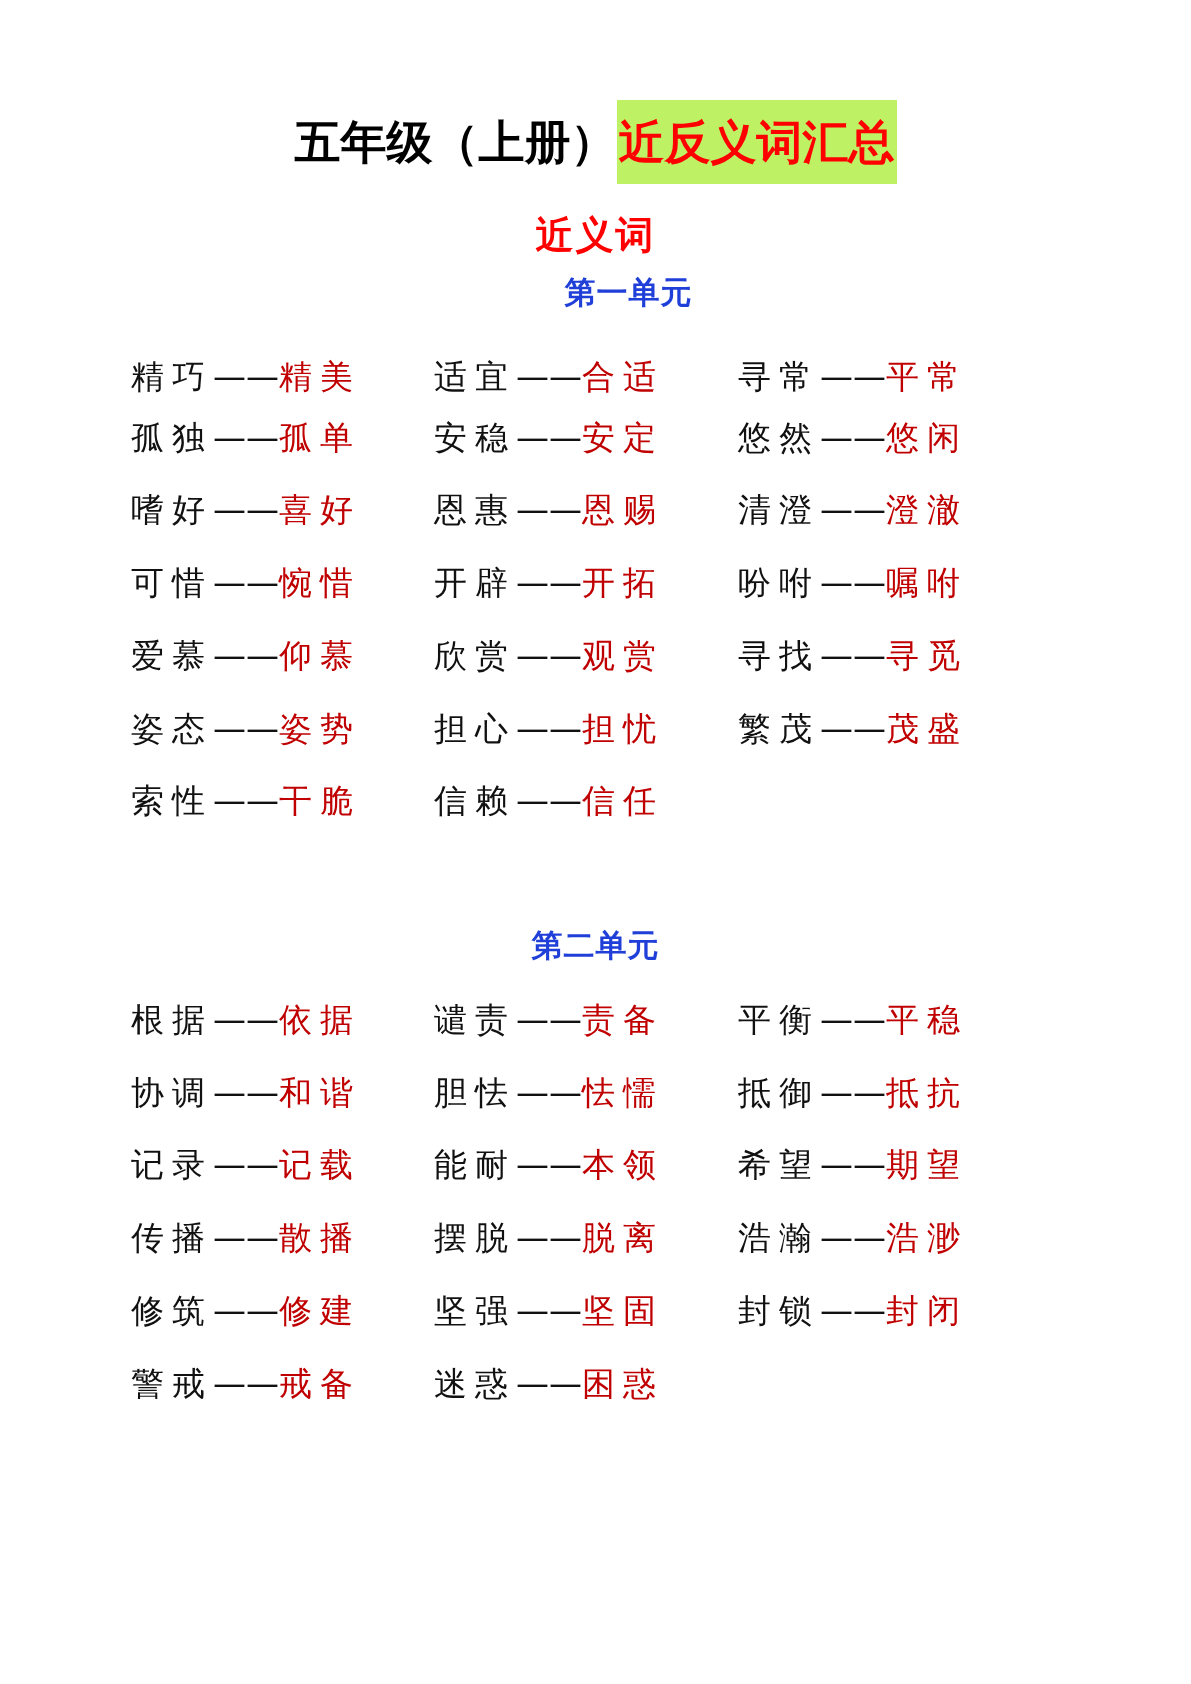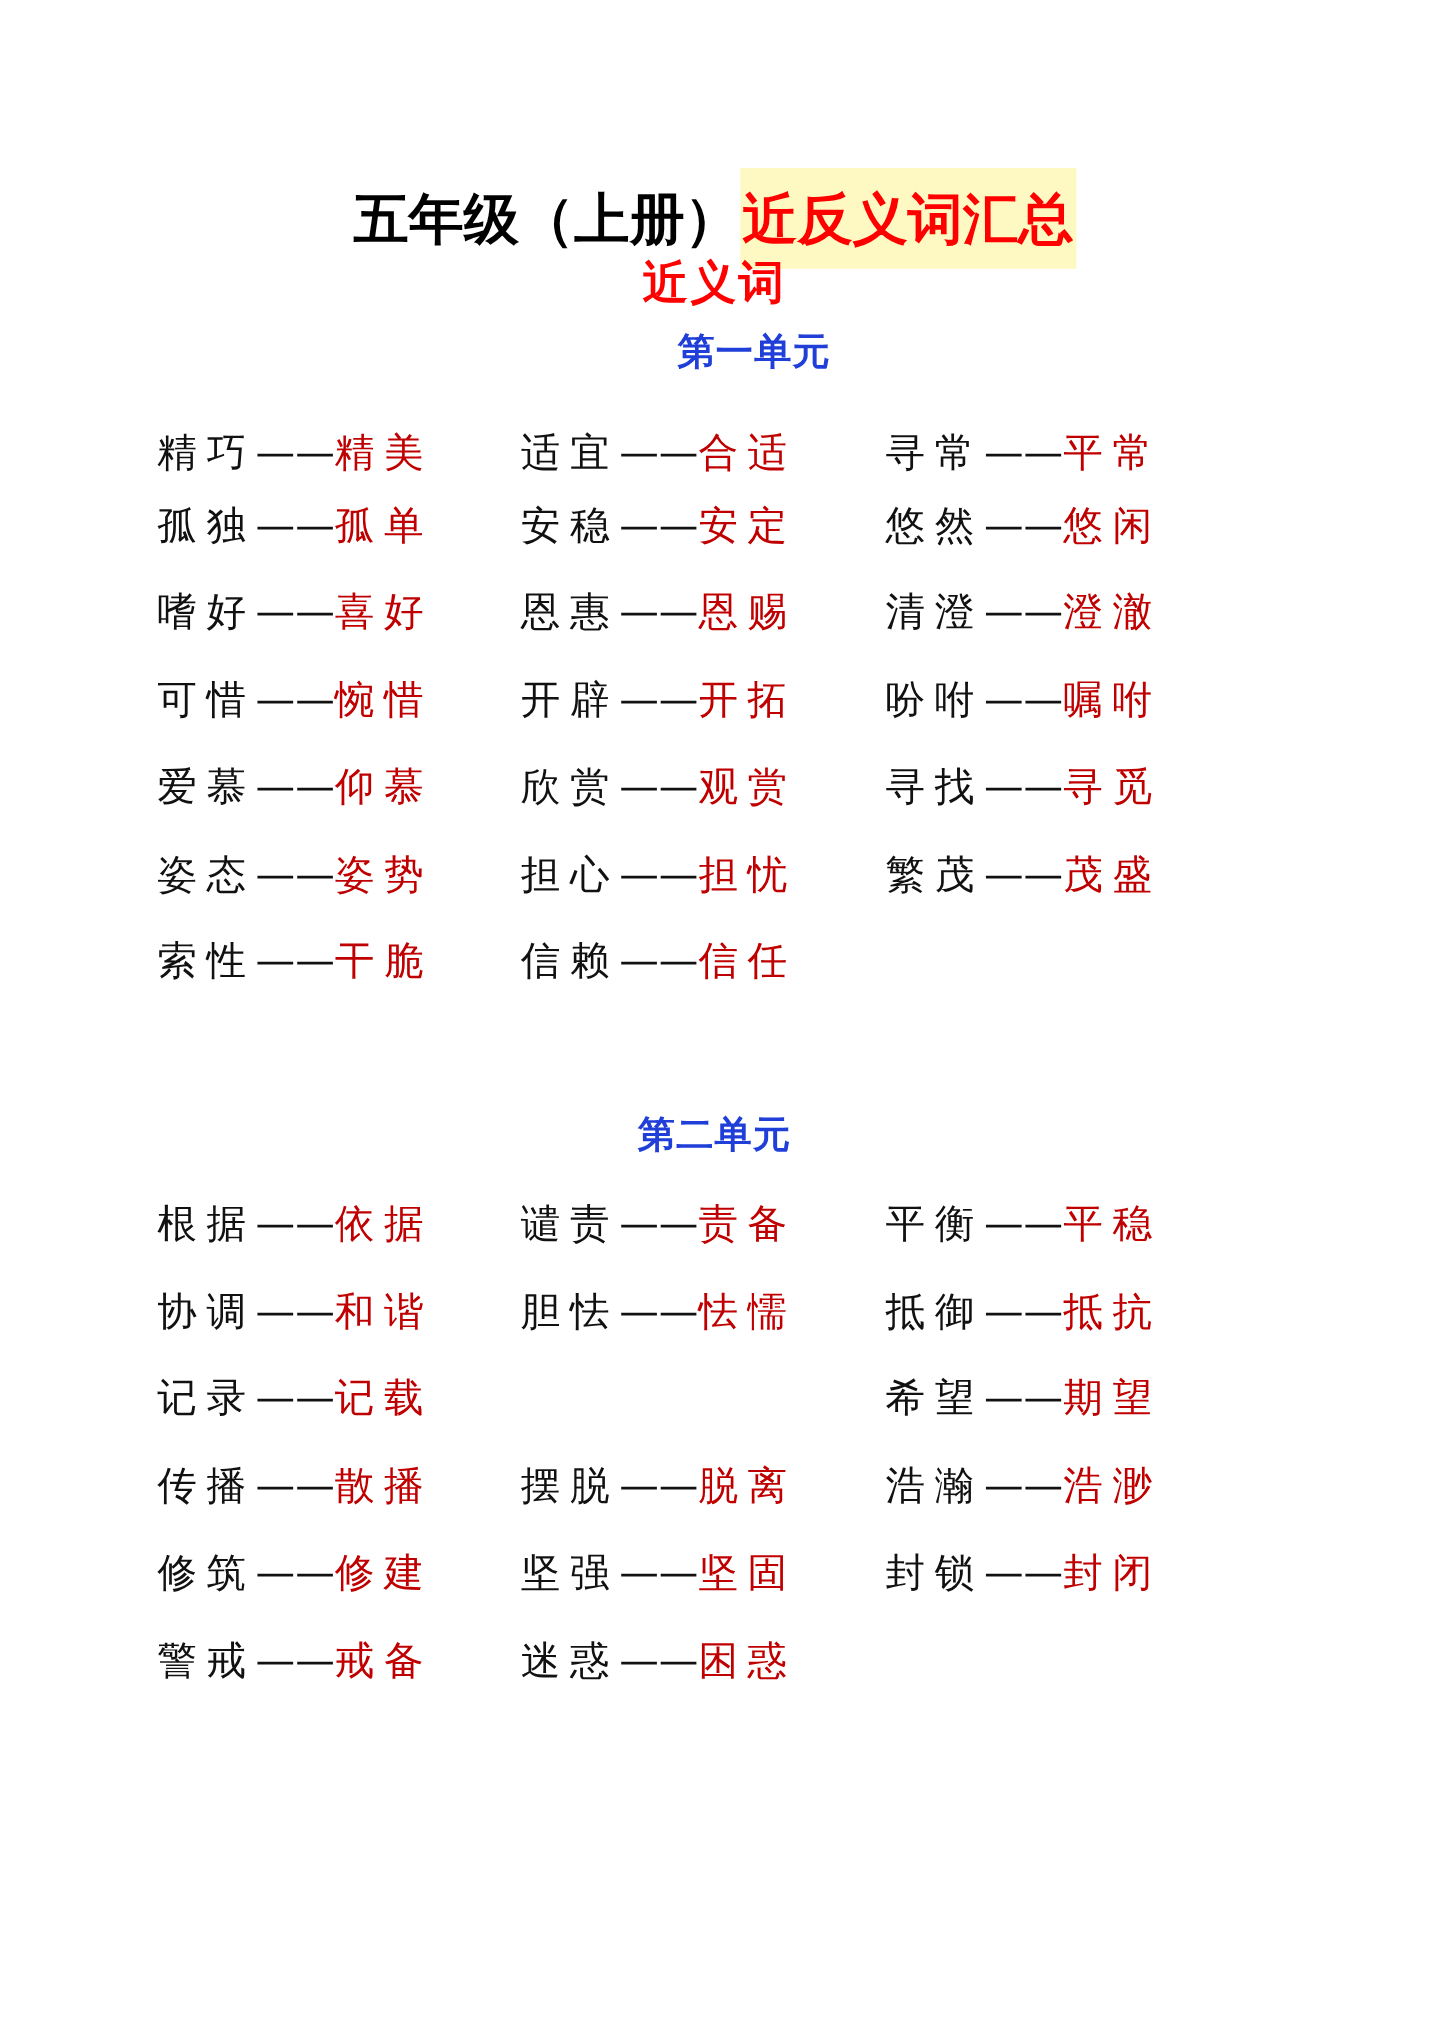--- a/index.html
+++ b/index.html
@@ -1,20 +1,20 @@
 <!DOCTYPE html>
 <html><head>
 <meta charset="utf-8">
 <style>
   html, body { margin: 0; padding: 0; background: #ffffff; }
   body { width: 1191px; height: 1684px; position: relative; overflow: hidden;
          font-family: "DejaVu Sans", "Liberation Sans", sans-serif; }
   .title { position: absolute; top: 100px; left: 0; width: 1191px; text-align: center;
            font-size: 46px; font-weight: bold; color: #000; line-height: 84px; white-space: nowrap; }
-  .title .hl { background: #fef9c3; color: #ff0000; padding: 0 2px; display: inline-block; margin-top: 40px; }
+  .title .hl { background: #bef264; color: #ff0000; padding: 0 2px; display: inline-block; }
   .section-title { position: absolute; top: 210px; left: 0; width: 1191px; text-align: center;
                    font-size: 38px; font-weight: bold; color: #ff0000; letter-spacing: 2px; }
   .unit-title { position: absolute; left: 0; width: 1191px; text-align: center;
                 font-size: 31px; font-weight: bold; color: #1f3fd8; letter-spacing: 1px; }
   .grid { position: absolute; left: 0; width: 1191px; }
   .row { position: absolute; left: 0; height: 50px; width: 1191px; }
   .pair { position: absolute; top: 0; font-size: 33px; line-height: 50px; white-space: nowrap;
           letter-spacing: 8px; color: #111; }
   .pair .dash { letter-spacing: 0; }
   .pair .syn { color: #c00000; }
@@ -73,20 +73,21 @@
       <div class="pair" style="left: 434px;"><span>谴责</span><span class="dash">——</span><span class="syn">责备</span></div>
       <div class="pair" style="left: 738px;"><span>平衡</span><span class="dash">——</span><span class="syn">平稳</span></div>
     </div>
     <div class="row" style="top: 73px;">
       <div class="pair" style="left: 434px;"><span>胆怯</span><span class="dash">——</span><span class="syn">怯懦</span></div>
       <div class="pair" style="left: 131px;"><span>协调</span><span class="dash">——</span><span class="syn">和谐</span></div>
       <div class="pair" style="left: 738px;"><span>抵御</span><span class="dash">——</span><span class="syn">抵抗</span></div>
     </div>
     <div class="row" style="top: 145px;">
       <div class="pair" style="left: 131px;"><span>记录</span><span class="dash">——</span><span class="syn">记载</span></div>
+      <div class="pair" style="left: 434px;"><span>能耐</span><span class="dash">——</span><span class="syn">本领</span></div>
       <div class="pair" style="left: 738px;"><span>希望</span><span class="dash">——</span><span class="syn">期望</span></div>
     </div>
     <div class="row" style="top: 218px;">
       <div class="pair" style="left: 131px;"><span>传播</span><span class="dash">——</span><span class="syn">散播</span></div>
       <div class="pair" style="left: 434px;"><span>摆脱</span><span class="dash">——</span><span class="syn">脱离</span></div>
       <div class="pair" style="left: 738px;"><span>浩瀚</span><span class="dash">——</span><span class="syn">浩渺</span></div>
     </div>
     <div class="row" style="top: 291px;">
       <div class="pair" style="left: 131px;"><span>修筑</span><span class="dash">——</span><span class="syn">修建</span></div>
       <div class="pair" style="left: 434px;"><span>坚强</span><span class="dash">——</span><span class="syn">坚固</span></div>

